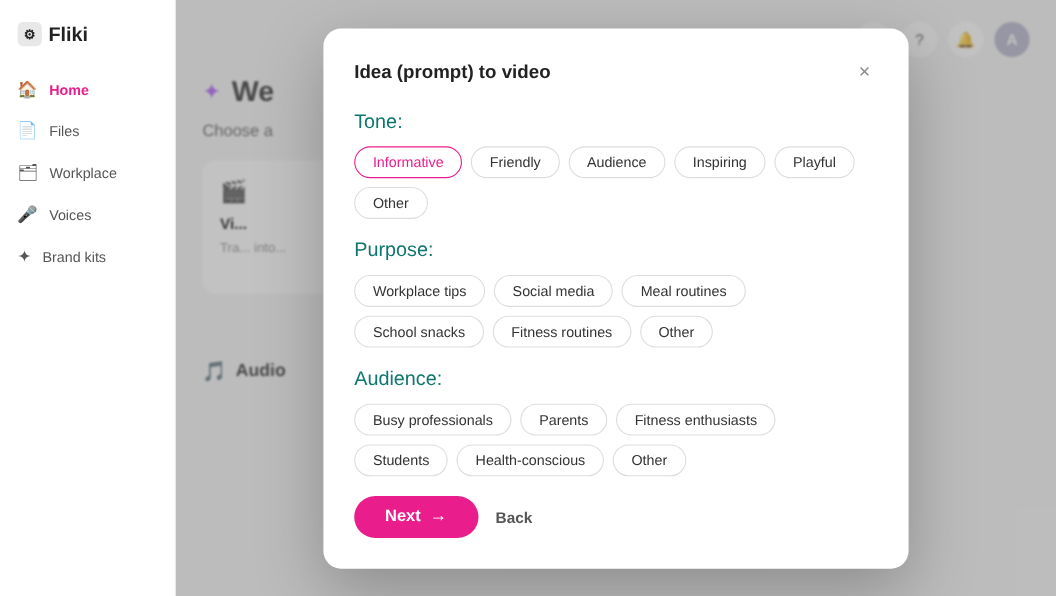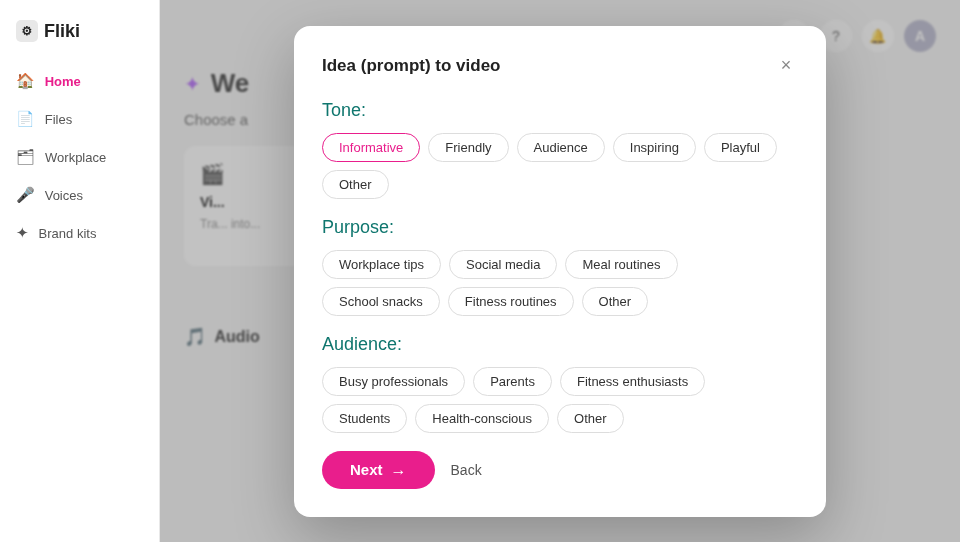--- a/index.html
+++ b/index.html
@@ -178,21 +178,21 @@
       font-weight: 600;
       cursor: pointer;
       display: flex; align-items: center; gap: 8px; justify-content: space-between;
     }
     .btn-back {
       background: none;
       border: none;
       font-size: 14px;
       color: #555;
       cursor: pointer;
-      font-weight: 400;
+      font-weight: 700;
     }
     .arrow { font-size: 16px; }
   </style>
 </head>
 <body>
 
 <div class="sidebar">
   <div class="sidebar-logo">
     <div class="sidebar-logo-icon">⚙</div>
     <span>Fliki</span>

